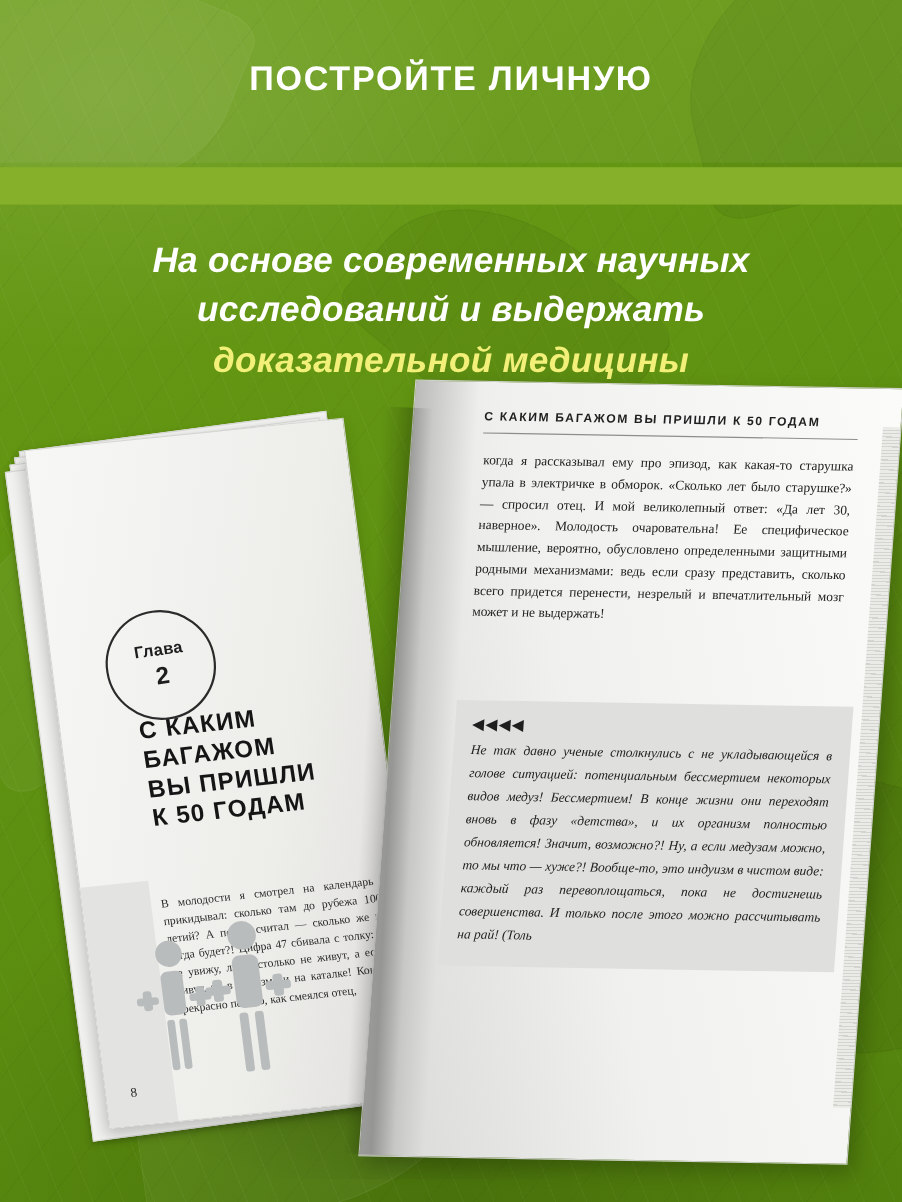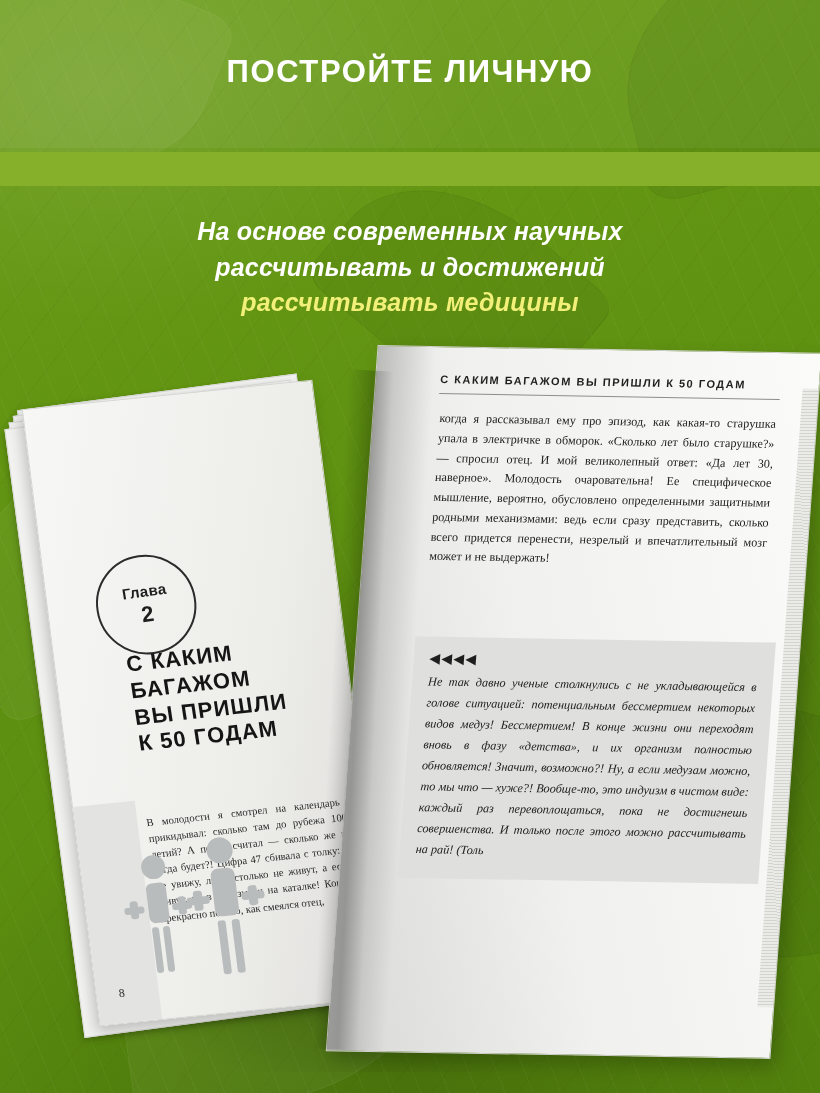--- a/index.html
+++ b/index.html
@@ -79,21 +79,21 @@
 
   .subhead {
     position: absolute;
     left: 60px;
     right: 60px;
     top: 214px;
     text-align: center;
     color: #ffffff;
     font-weight: bold;
     font-style: italic;
-    font-size: 25px;
+    font-size: 32px;
     line-height: 1.42;
     letter-spacing: 0.2px;
   }
   .subhead .ln { display: block; }
   .subhead .accent { color: #f3f07a; }
 
   
   .book-shadow {
     position: absolute;
     left: 10px;
@@ -335,22 +335,22 @@
 
   <div class="band-top"></div>
   <div class="band-mid"></div>
 
   <div class="headline">
     <span class="ln">ПОСТРОЙТЕ ЛИЧНУЮ</span>
   </div>
 
   <div class="subhead">
     <span class="ln">На основе современных научных</span>
-    <span class="ln">рассчитывать и достижений</span>
-    <span class="ln accent">рассчитывать медицины</span>
+    <span class="ln">исследований и выдержать</span>
+    <span class="ln accent">доказательной медицины</span>
   </div>
 
   <div class="book-shadow"></div>
 
   <div class="book">
 
     <div class="stack">
       <div class="sheet s4"></div>
       <div class="sheet s3"></div>
       <div class="sheet s2"></div>

